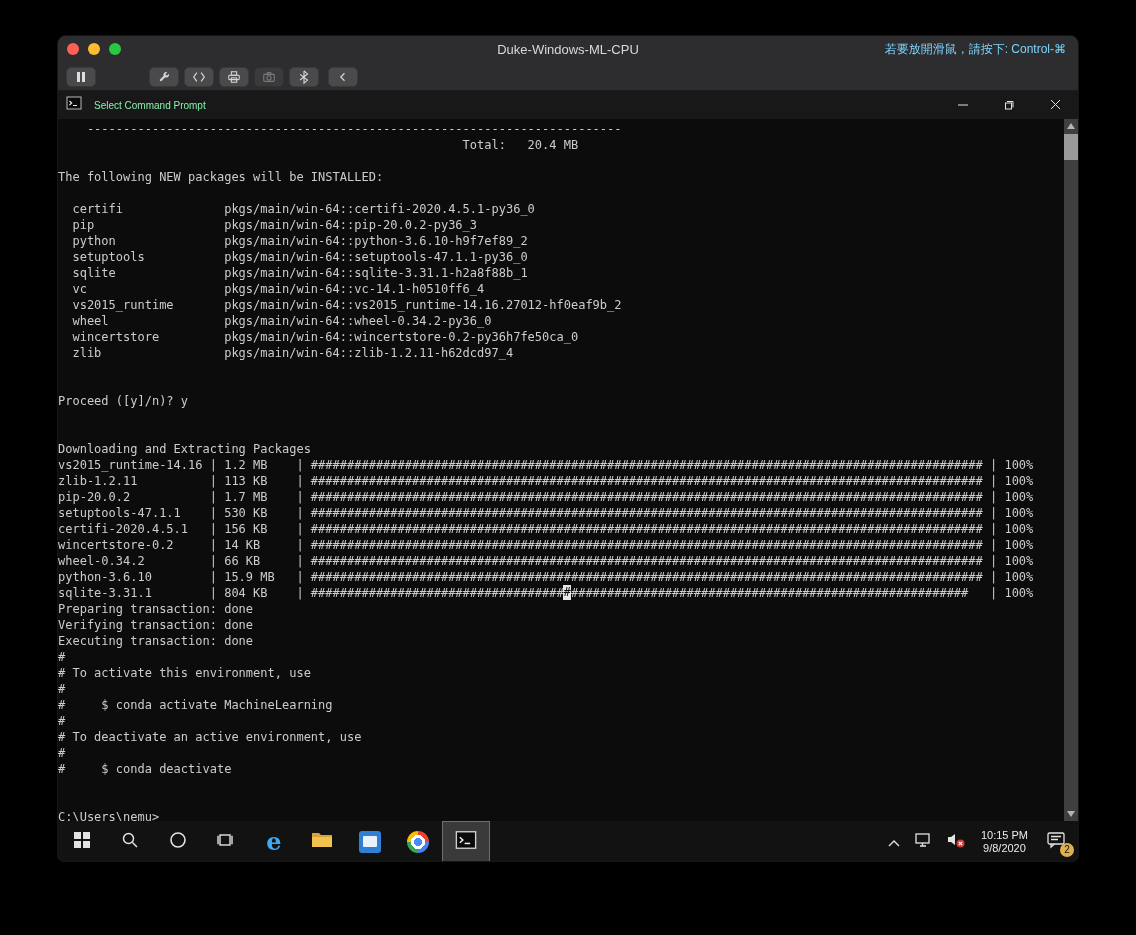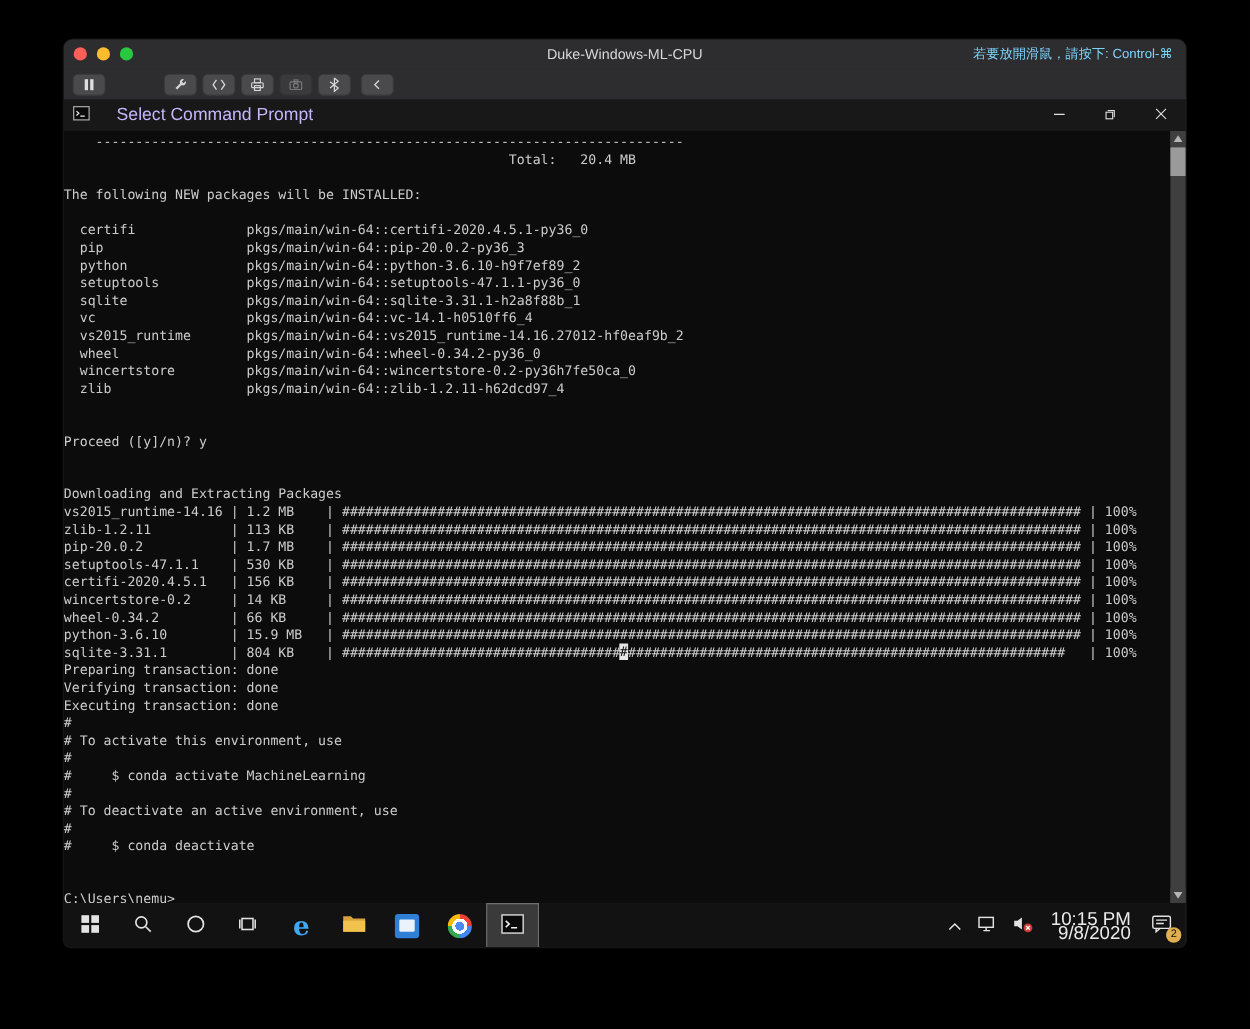--- a/index.html
+++ b/index.html
@@ -19,21 +19,21 @@
                  border-bottom:1px solid #1c1c1c; }
   .tool-btn { height:20px; min-width:30px; background:#4a4a4d; border:1px solid #3a3a3c; border-radius:5px;
               display:flex; align-items:center; justify-content:center; margin-right:5px; }
   .tool-btn svg { display:block; }
   .tool-group { display:flex; margin-left:48px; }
   .tool-btn.disabled { opacity:.45; }
 
   
   .win-titlebar { height:28px; background:#181818; display:flex; align-items:center; padding-left:8px;
                   position:relative; }
-  .win-title { color:#c4b5fd; font-size:16px; margin-left:24px; }
+  .win-title { color:#86efac; font-size:10px; margin-left:12px; }
   .win-controls { position:absolute; right:0; top:0; height:28px; display:flex; }
   .win-ctl { width:46px; height:28px; display:flex; align-items:center; justify-content:center; }
 
   .terminal { position:relative; height:702px; background:#0c0c0c; overflow:hidden; }
   .terminal pre { position:absolute; left:0; top:2px; width:1008px;
                   font-family:"DejaVu Sans Mono", monospace; font-size:12px; line-height:16px;
                   color:#cccccc; white-space:pre; overflow:hidden; }
   .term-cursor { position:absolute; left:505px; top:466px; width:8px; height:15px;
                  background:#e6e6e6; color:#0c0c0c; font-family:"DejaVu Sans Mono", monospace;
                  font-size:12px; line-height:15px; text-align:center; z-index:2; }
@@ -51,21 +51,21 @@
   .tb-btn.active { background:#3a3a3a; box-shadow:inset 0 0 0 1px #6f6f6f; }
   .chrome-ball { width:22px; height:22px; border-radius:50%;
     background:
       radial-gradient(circle at 50% 50%, #4a8af4 0 4px, #ffffff 4px 7px, rgba(0,0,0,0) 7px),
       conic-gradient(#ea4335 0 25%, #4285f4 25% 50%, #34a853 50% 75%, #fbbc05 75% 100%); }
   .blue-tile { width:22px; height:22px; border-radius:3px; background:#2f7fd6; position:relative; }
   .blue-tile::after { content:""; position:absolute; left:4px; top:5px; width:14px; height:11px;
                       background:#eaf3fc; border-radius:1px; }
   .tray { position:absolute; right:4px; top:0; height:42px; display:flex; align-items:center; gap:4px; }
   .tray-btn { height:42px; display:flex; align-items:center; justify-content:center; padding:0 5px; position:relative; }
-  .clock { text-align:right; color:#eaeaea; font-size:17px; line-height:13px; padding:0 6px; }
+  .clock { text-align:center; color:#eaeaea; font-size:11px; line-height:13px; padding:0 6px; }
   .badge { position:absolute; right:0; bottom:6px; min-width:14px; height:14px; border-radius:7px;
            background:#e0b050; color:#141414; font-size:10px; line-height:14px; text-align:center;
            padding:0 2px; }
 </style>
 </head>
 <body>
 
 <div class="mac-window">
 
   <div class="mac-titlebar">

